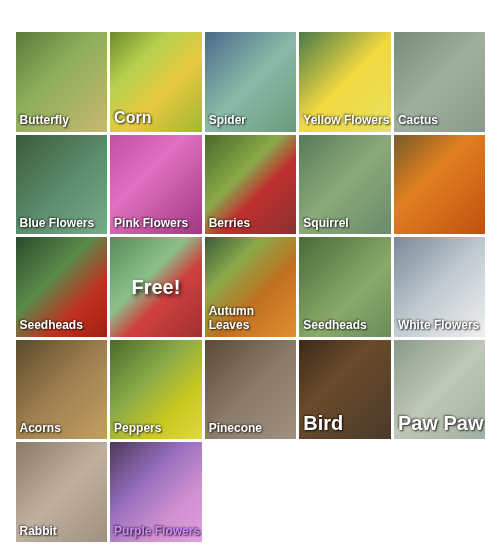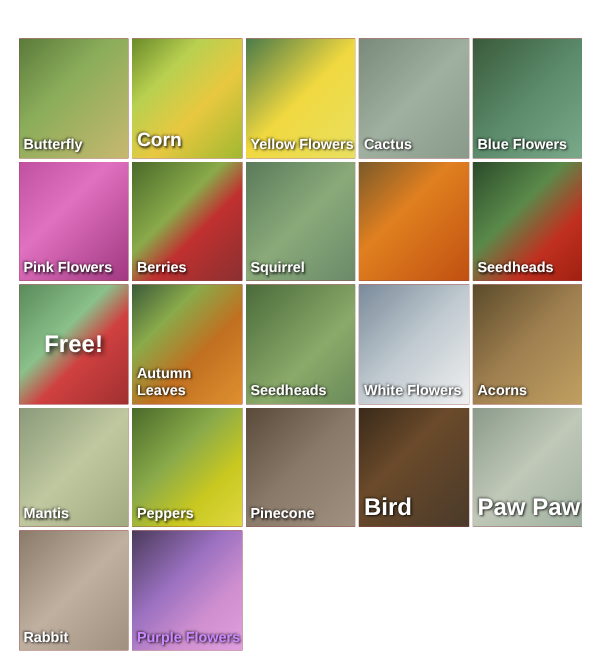--- a/index.html
+++ b/index.html
@@ -16,21 +16,21 @@
       height: 510px;
       display: grid;
       grid-template-columns: repeat(5, 1fr);
       grid-template-rows: repeat(5, 1fr);
       gap: 3px;
       margin-top: 30px;
     }
     .cell {
       position: relative;
       overflow: hidden;
-      background: #7f1d1d;
+      background: #000000;
       cursor: pointer;
     }
     .cell-bg {
       width: 100%;
       height: 100%;
       position: absolute;
       top: 0; left: 0;
     }
     .cell-label {
       position: absolute;
@@ -95,20 +95,24 @@
 <div class="grid-container">
 <div class="cell">
       <div class="cell-bg bg-butterfly"></div>
       <div class="cell-label ">Butterfly</div>
     </div>
     <div class="cell">
       <div class="cell-bg bg-corn"></div>
       <div class="cell-label large">Corn</div>
     </div>
     <div class="cell">
+      <div class="cell-bg bg-spider"></div>
+      <div class="cell-label ">Spider</div>
+    </div>
+    <div class="cell">
       <div class="cell-bg bg-yellow-flowers"></div>
       <div class="cell-label ">Yellow Flowers</div>
     </div>
     <div class="cell">
       <div class="cell-bg bg-cactus"></div>
       <div class="cell-label ">Cactus</div>
     </div>
     <div class="cell">
       <div class="cell-bg bg-blue-flowers"></div>
       <div class="cell-label ">Blue Flowers</div>
@@ -146,24 +150,20 @@
     </div>
     <div class="cell">
       <div class="cell-bg bg-white-flowers"></div>
       <div class="cell-label ">White Flowers</div>
     </div>
     <div class="cell">
       <div class="cell-bg bg-acorns"></div>
       <div class="cell-label ">Acorns</div>
     </div>
     <div class="cell">
-      <div class="cell-bg bg-mantis"></div>
-      <div class="cell-label ">Mantis</div>
-    </div>
-    <div class="cell">
       <div class="cell-bg bg-peppers"></div>
       <div class="cell-label ">Peppers</div>
     </div>
     <div class="cell">
       <div class="cell-bg bg-pinecone"></div>
       <div class="cell-label ">Pinecone</div>
     </div>
     <div class="cell">
       <div class="cell-bg bg-bird"></div>
       <div class="cell-label xlarge">Bird</div>

